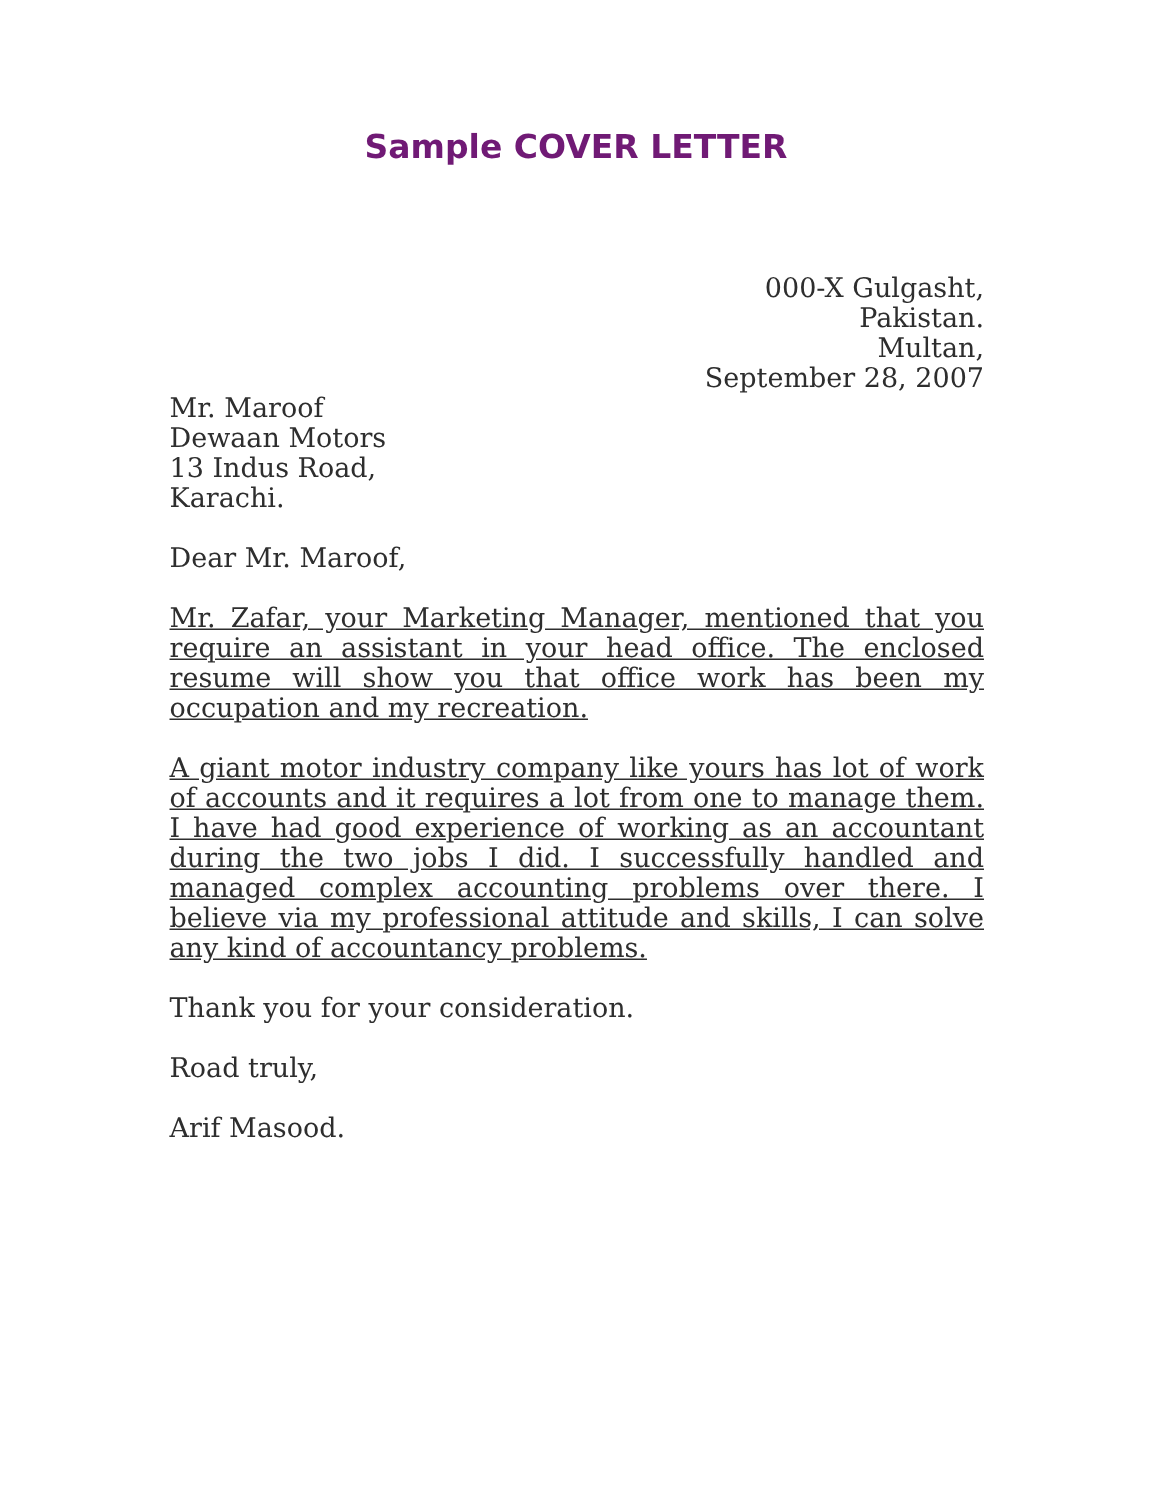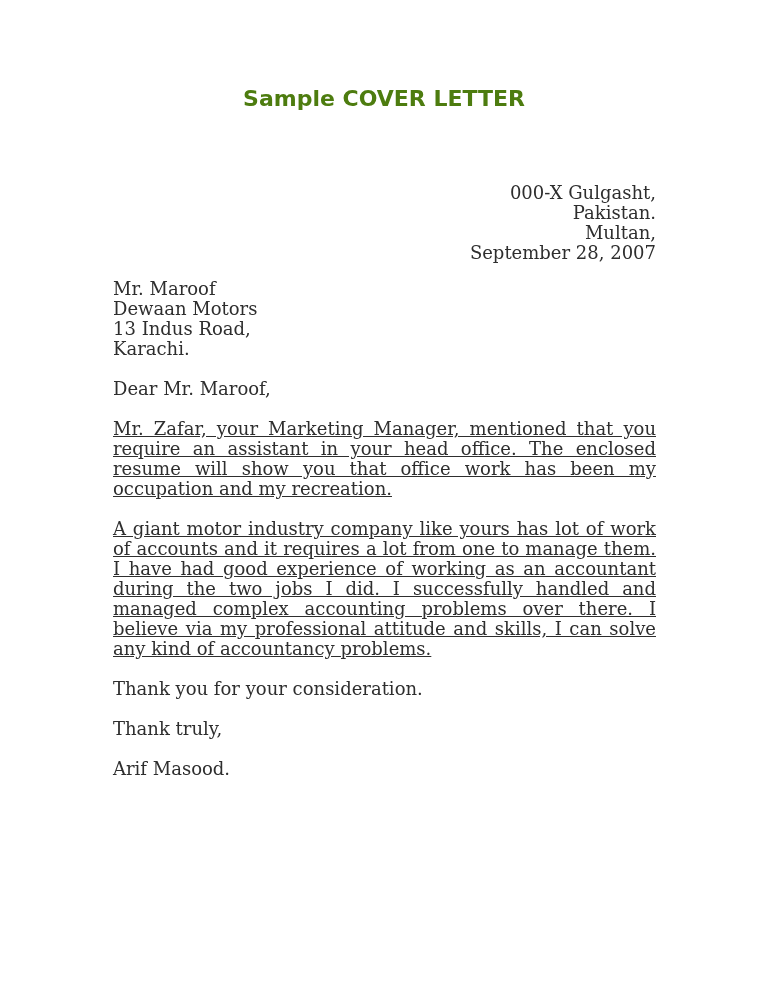--- a/index.html
+++ b/index.html
@@ -18,38 +18,38 @@
     position: absolute;
     top: 86px;
     left: 0;
     right: 0;
     margin: 0;
     text-align: center;
     font-family: "DejaVu Sans", "Liberation Sans", sans-serif;
     font-weight: 700;
     font-size: 22px;
     letter-spacing: 0px;
-    color: #4d7c0f;
+    color: #701a75;
   }
   .content {
     position: absolute;
     left: 113px;
     top: 183px;
     width: 543px;
     font-family: "DejaVu Serif", "Liberation Serif", serif;
     font-size: 18px;
     line-height: 20px;
     color: #2e2e2e;
   }
   .sender {
     text-align: right;
     margin: 0;
   }
   .recipient {
-    margin: 16px 0 20px 0;
+    margin: 0 0 20px 0;
   }
   .content p {
     margin: 0 0 20px 0;
   }
   .paragraphs p.para {
     text-align: justify;
     text-decoration: underline;
   }
   .content p.signature {
     margin-bottom: 0;
@@ -80,18 +80,18 @@
 
     <p class="salutation">Dear Mr. Maroof,</p>
 
     <div class="paragraphs">
         <p class="para">Mr. Zafar, your Marketing Manager, mentioned that you require an assistant in your head office. The enclosed resume will show you that office work has been my occupation and my recreation.</p>
         <p class="para">A giant motor industry company like yours has lot of work of accounts and it requires a lot from one to manage them. I have had good experience of working as an accountant during the two jobs I did. I successfully handled and managed complex accounting problems over there. I believe via my professional attitude and skills, I can solve any kind of accountancy problems.</p>
       </div>
 
     <p>Thank you for your consideration.</p>
 
-    <p>Thank truly,</p>
+    <p>Road truly,</p>
 
     <p class="signature">Arif Masood.</p>
 
   </div>
 </div>
 
 </body></html>

